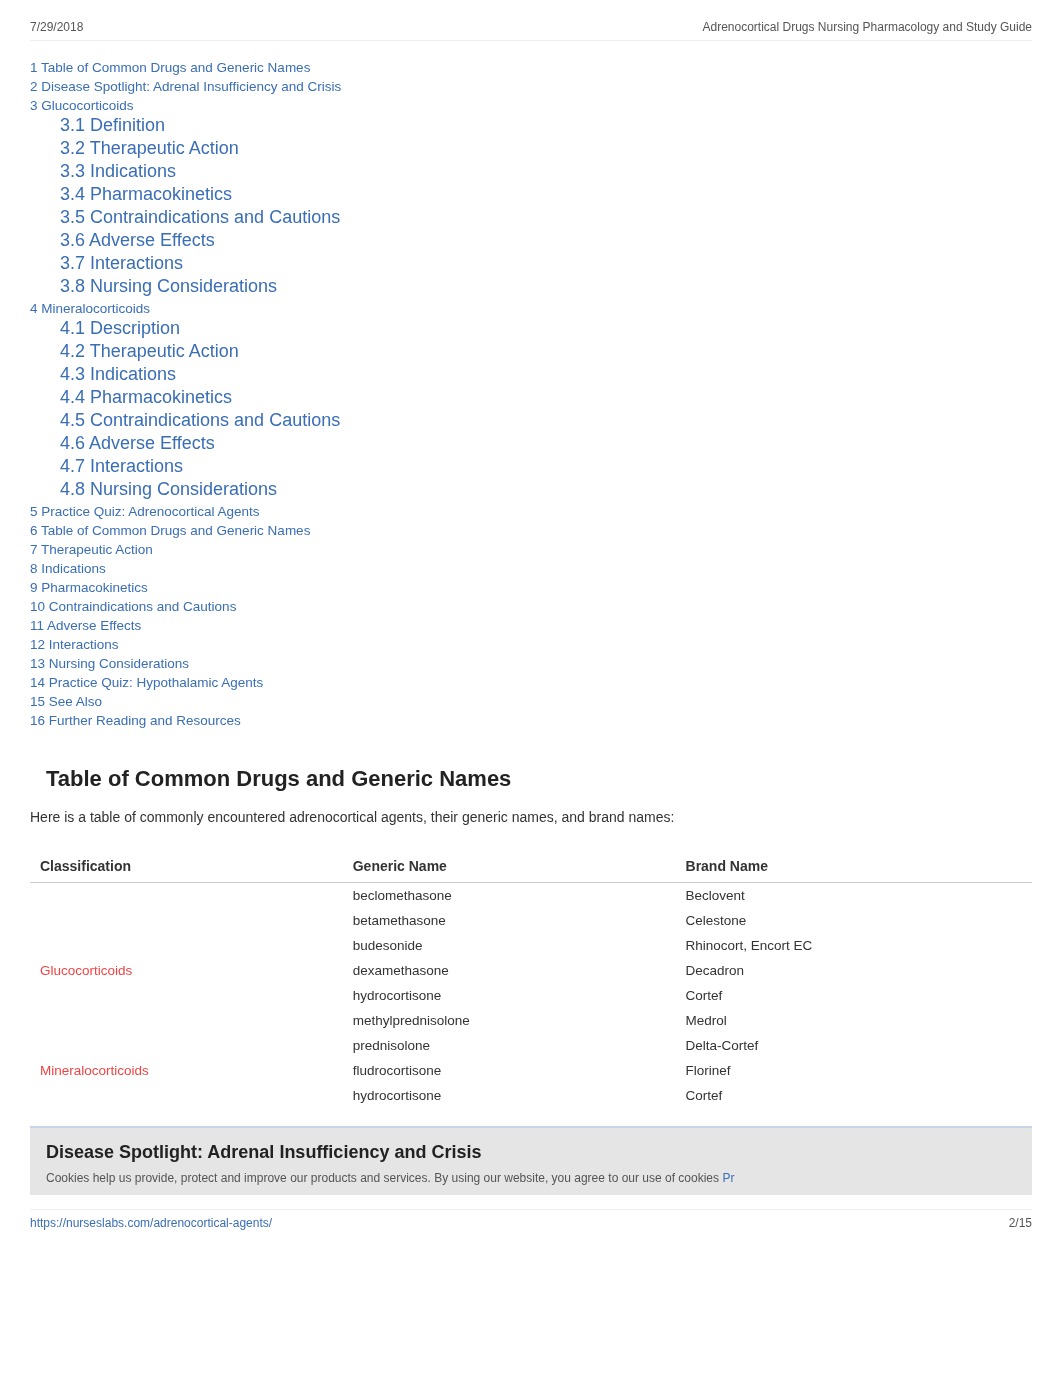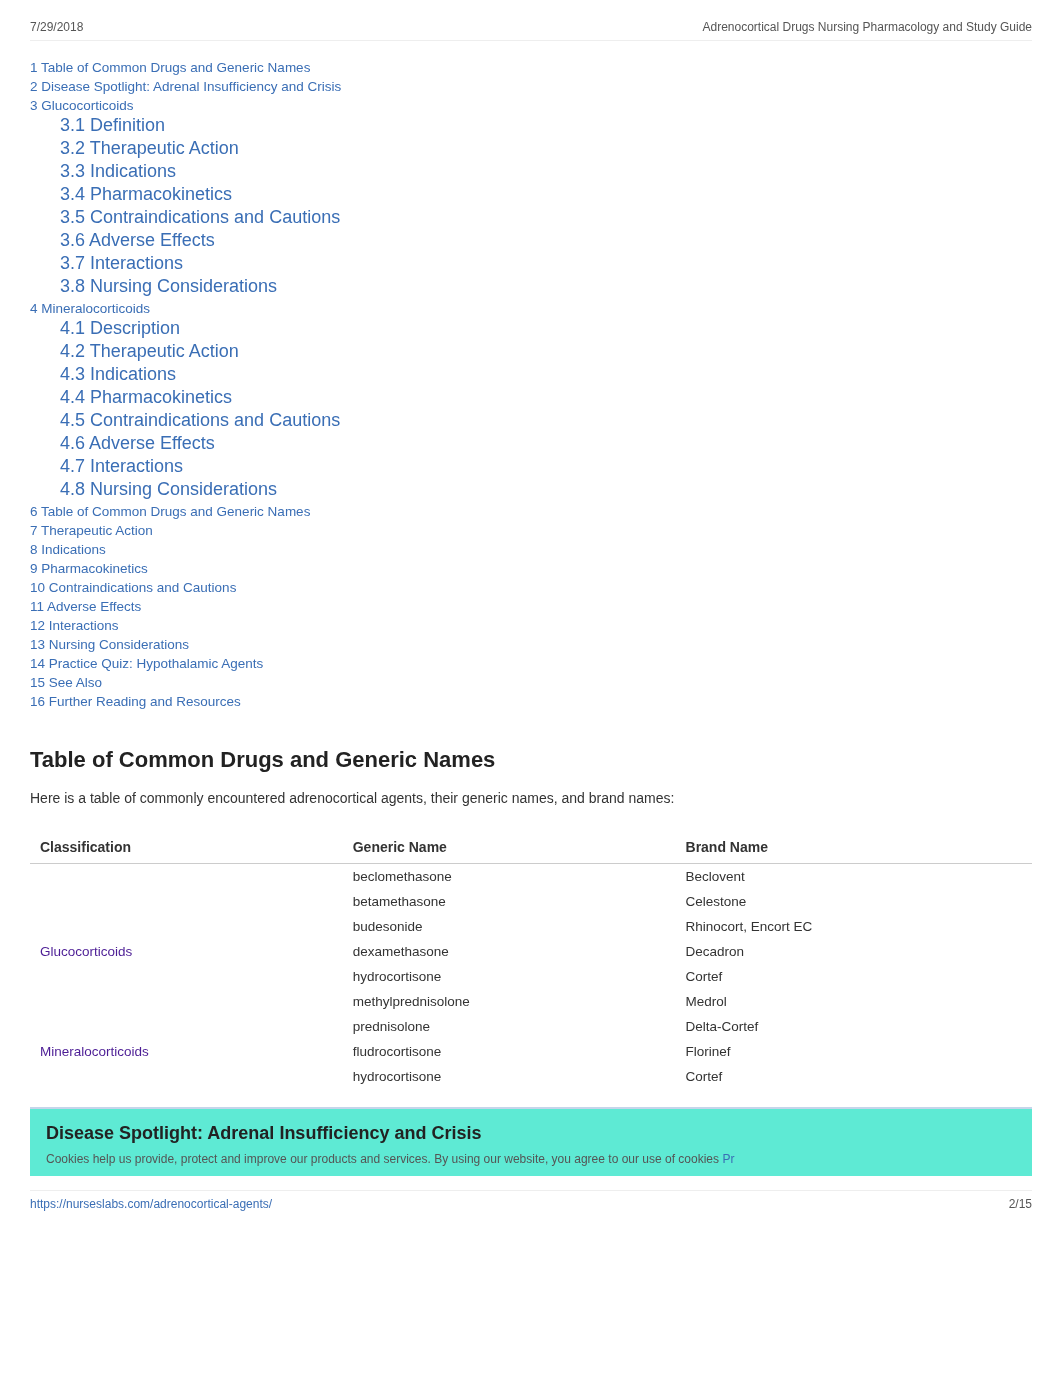--- a/index.html
+++ b/index.html
@@ -47,21 +47,21 @@
       color: #3a6eb5;
       text-decoration: none;
       font-size: 18px;
     }
 
     
     .section-title {
       font-size: 22px;
       font-weight: bold;
       color: #222;
-      margin: 32px 0 14px 0;
+      margin: 32px 0 14px 16px;
     }
     .section-intro {
       font-size: 14px;
       color: #333;
       line-height: 1.6;
       margin-bottom: 22px;
     }
 
     
     .drugs-table {
@@ -77,26 +77,26 @@
       border-bottom: 1px solid #ccc;
     }
     .drugs-table td {
       font-size: 13.5px;
       padding: 5px 10px;
       color: #333;
       vertical-align: middle;
     }
     .drugs-table .classification-cell {
       font-style: normal;
-      color: #4c1d95;
+      color: #ef4444;
     }
 
     
     .disease-spotlight {
-      background: #5eead4;
+      background: #e5e5e5;
       border-top: 2px solid #c5d5ea;
       padding: 14px 16px 8px 16px;
       margin-top: 10px;
     }
     .disease-spotlight h2 {
       font-size: 18px;
       font-weight: bold;
       color: #222;
       margin-bottom: 6px;
     }
@@ -143,20 +143,21 @@
       <li><a href="#">4 Mineralocorticoids</a><ul class="toc-sub">
           <li><a href="#">4.1 Description</a></li>
           <li><a href="#">4.2 Therapeutic Action</a></li>
           <li><a href="#">4.3 Indications</a></li>
           <li><a href="#">4.4 Pharmacokinetics</a></li>
           <li><a href="#">4.5 Contraindications and Cautions</a></li>
           <li><a href="#">4.6 Adverse Effects</a></li>
           <li><a href="#">4.7 Interactions</a></li>
           <li><a href="#">4.8 Nursing Considerations</a></li>
         </ul></li>
+      <li><a href="#">5 Practice Quiz: Adrenocortical Agents</a></li>
       <li><a href="#">6 Table of Common Drugs and Generic Names</a></li>
       <li><a href="#">7 Therapeutic Action</a></li>
       <li><a href="#">8 Indications</a></li>
       <li><a href="#">9 Pharmacokinetics</a></li>
       <li><a href="#">10 Contraindications and Cautions</a></li>
       <li><a href="#">11 Adverse Effects</a></li>
       <li><a href="#">12 Interactions</a></li>
       <li><a href="#">13 Nursing Considerations</a></li>
       <li><a href="#">14 Practice Quiz: Hypothalamic Agents</a></li>
       <li><a href="#">15 See Also</a></li>

